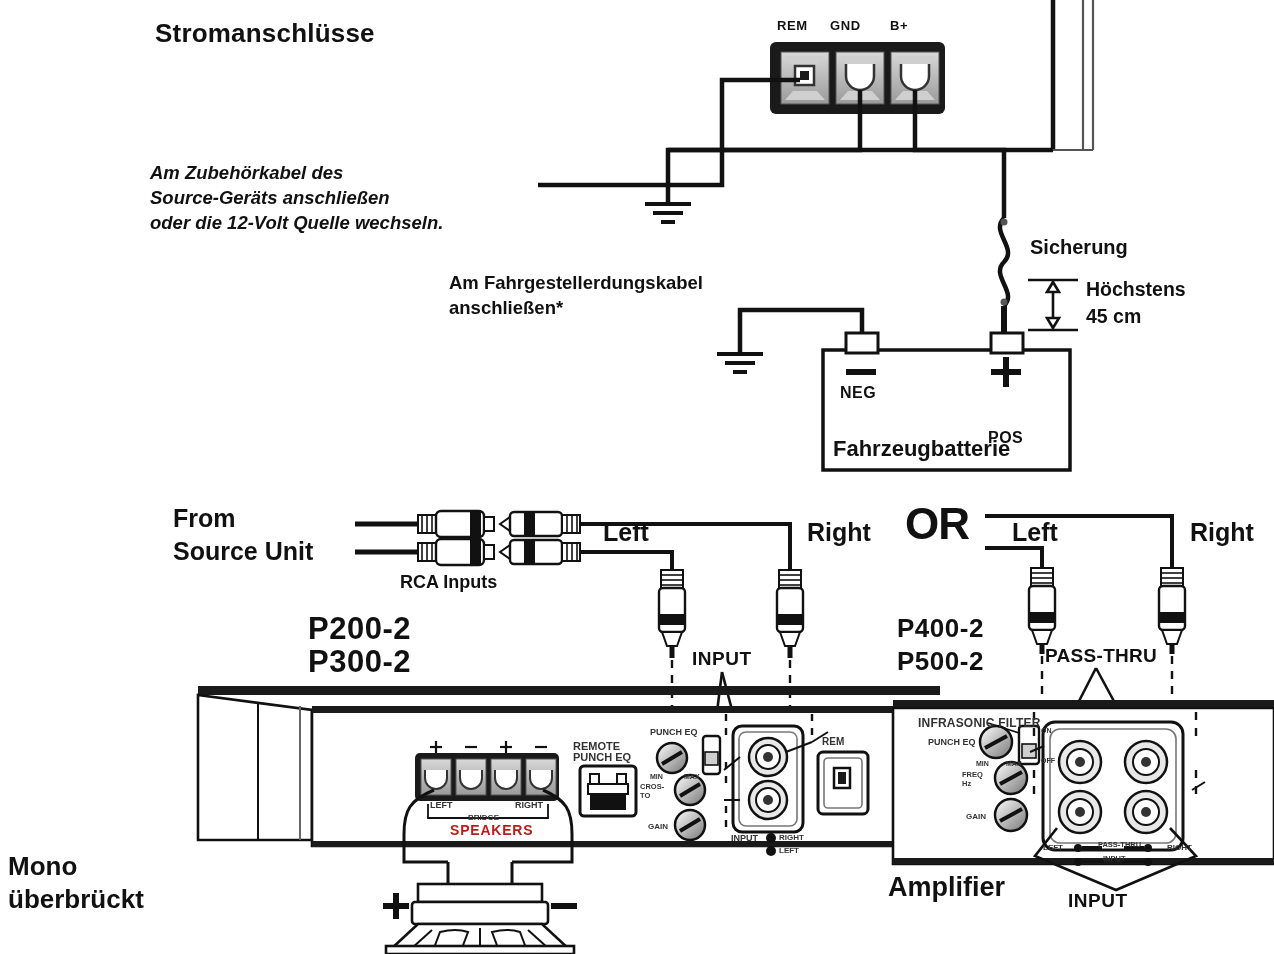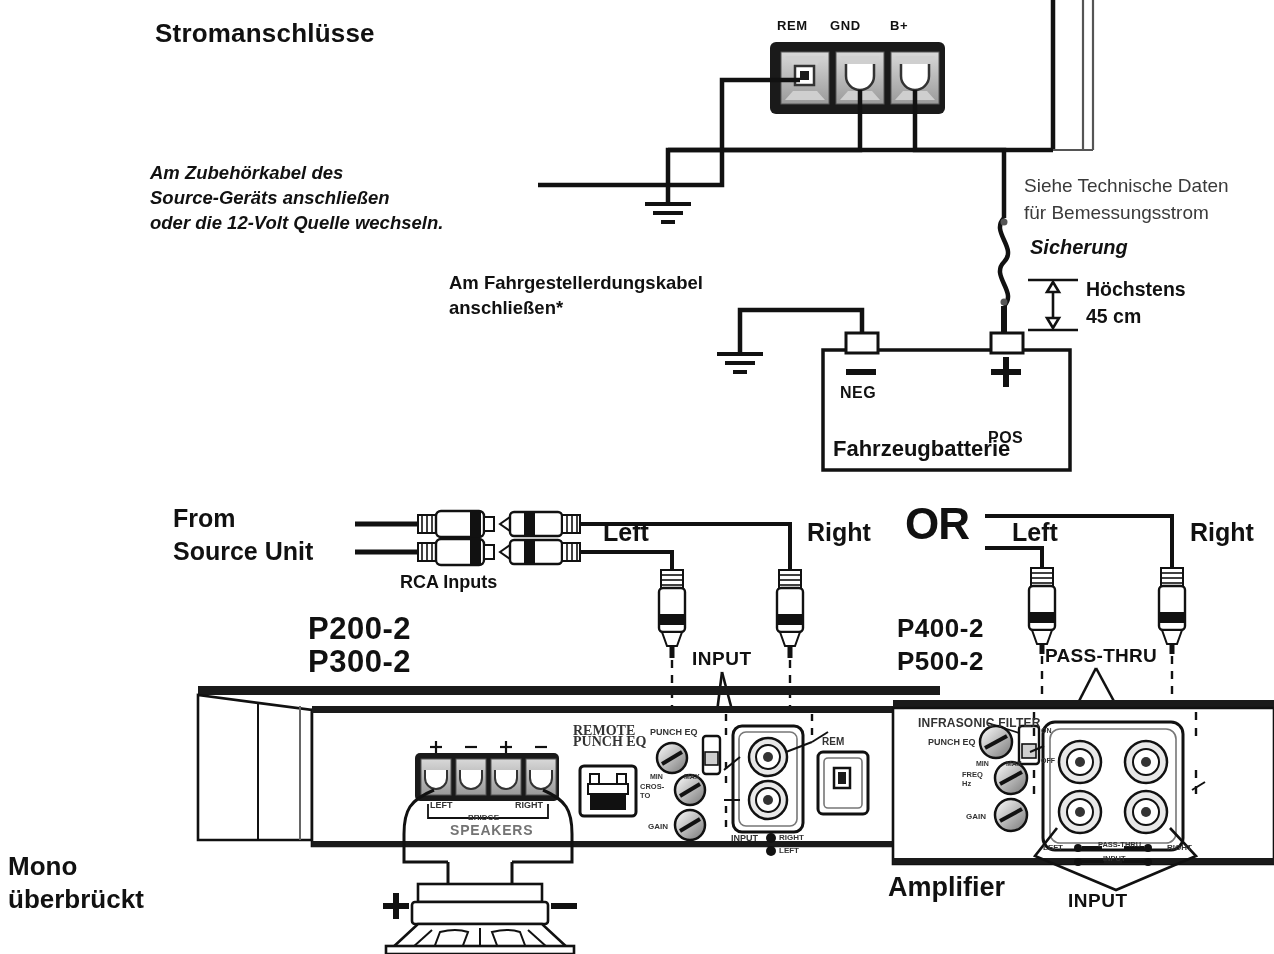--- a/index.html
+++ b/index.html
@@ -441,24 +441,22 @@
 <div class="lbl" style="left:155px;top:18px;font-size:26px;letter-spacing:.2px;">Stromanschlüsse</div>
 
 <div class="lbl" style="left:777px;top:18px;font-size:13px;letter-spacing:.6px;">REM</div>
 <div class="lbl" style="left:830px;top:18px;font-size:13px;letter-spacing:.6px;">GND</div>
 <div class="lbl" style="left:890px;top:18px;font-size:13px;letter-spacing:.6px;">B+</div>
 
 <div class="lbl" style="left:150px;top:160px;font-size:18.5px;line-height:25px;font-style:italic;">Am Zubehörkabel des
 Source-Geräts anschließen
 oder die 12-Volt Quelle wechseln.</div>
 
-<div class="lbl thin" style="left:1024px;top:172px;font-size:19px;line-height:27px;font-weight:normal;">Siehe Technische Daten
-für Bemessungsstrom</div>
-
-<div class="lbl" style="left:1030px;top:236px;font-size:20px;font-style:italic;">Sicherung</div>
+
+<div class="lbl" style="left:1030px;top:236px;font-size:20px;">Sicherung</div>
 
 <div class="lbl" style="left:1086px;top:276px;font-size:19.5px;line-height:27px;">Höchstens
 45 cm</div>
 
 <div class="lbl" style="left:449px;top:270px;font-size:18.5px;line-height:25px;">Am Fahrgestellerdungskabel
 anschließen*</div>
 
 
 <div class="lbl" style="left:840px;top:384px;font-size:16px;letter-spacing:.5px;">NEG</div>
 <div class="lbl" style="left:988px;top:384px;font-size:16px;letter-spacing:.5px;margin-top:45px;">POS</div>
@@ -489,23 +487,23 @@
 <div class="lbl" style="left:888px;top:872px;font-size:27px;">Amplifier</div>
 
 <div class="lbl" style="left:1068px;top:890px;font-size:19px;letter-spacing:.5px;">INPUT</div>
 
 <div class="lbl" style="left:8px;top:850px;font-size:26px;line-height:33px;">Mono
 überbrückt</div>
 
 <div class="lbl tiny" style="left:430px;top:800px;font-size:9px;color:#333;">LEFT</div>
 <div class="lbl tiny" style="left:515px;top:800px;font-size:9px;color:#333;">RIGHT</div>
 <div class="lbl tiny" style="left:468px;top:813px;font-size:8px;color:#333;">BRIDGE</div>
-<div class="lbl" style="left:450px;top:822px;font-size:14px;letter-spacing:.8px;color:#737373;">SPEAKERS</div>
-
-<div class="lbl tiny" style="left:573px;top:725px;font-size:14px;line-height:11px;color:#333;font-family:Liberation Serif, serif;">REMOTE
+<div class="lbl" style="left:450px;top:822px;font-size:14px;letter-spacing:.8px;color:#b91c1c;">SPEAKERS</div>
+
+<div class="lbl tiny" style="left:573px;top:741px;font-size:11px;line-height:11px;color:#333;">REMOTE
 PUNCH EQ</div>
 <div class="lbl tiny" style="left:650px;top:727px;font-size:9px;color:#333;">PUNCH EQ</div>
 <div class="lbl tiny" style="left:650px;top:773px;font-size:7px;color:#333;">MIN</div>
 <div class="lbl tiny" style="left:684px;top:773px;font-size:7px;color:#333;">MAX</div>
 <div class="lbl tiny" style="left:640px;top:782px;font-size:7.5px;line-height:9px;color:#333;">CROS-
 TO</div>
 <div class="lbl tiny" style="left:648px;top:822px;font-size:8px;color:#333;">GAIN</div>
 <div class="lbl tiny" style="left:731px;top:833px;font-size:9px;color:#333;">INPUT</div>
 <div class="lbl tiny" style="left:779px;top:833px;font-size:8px;color:#333;">RIGHT</div>
 <div class="lbl tiny" style="left:779px;top:846px;font-size:8px;color:#333;">LEFT</div>

